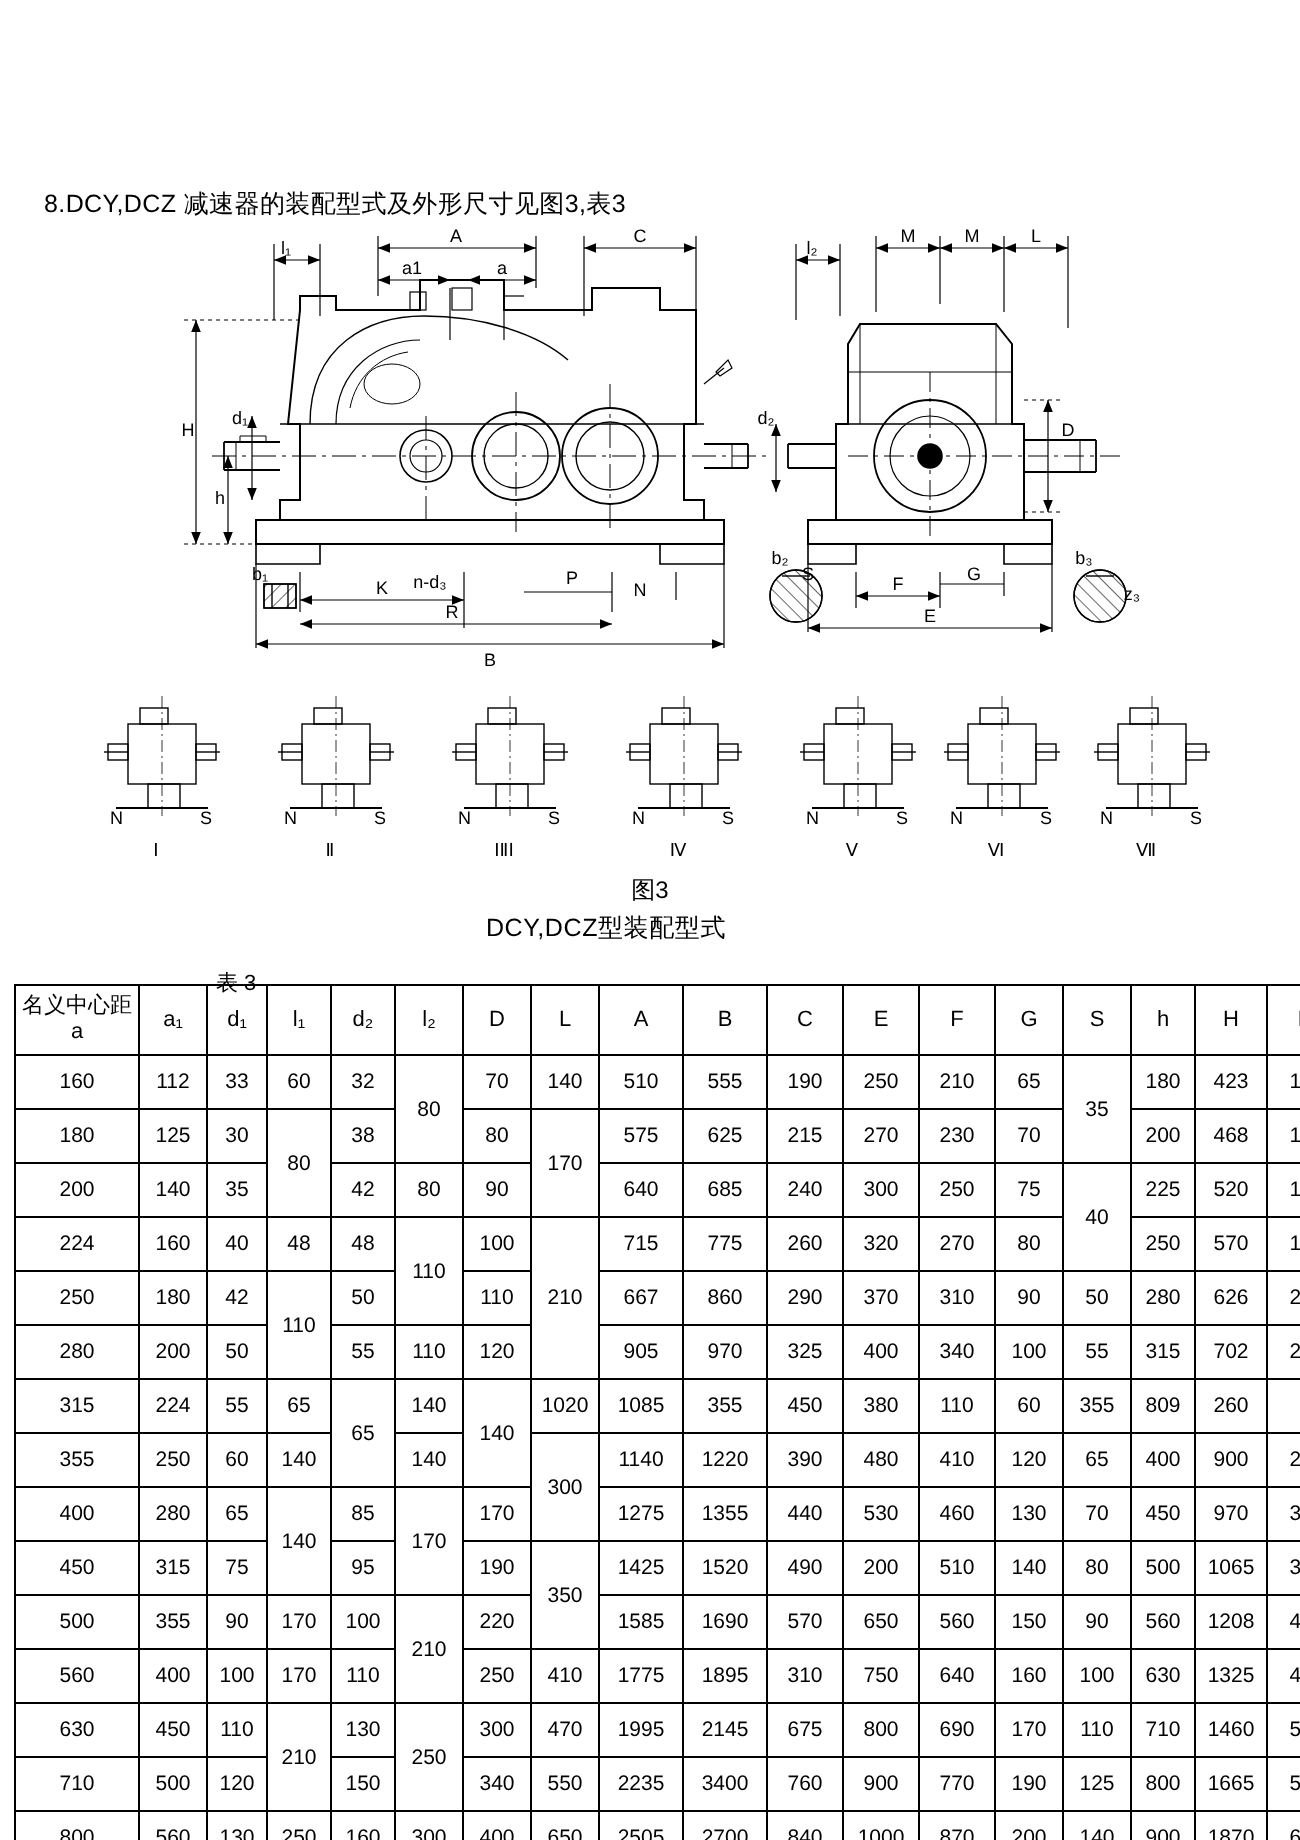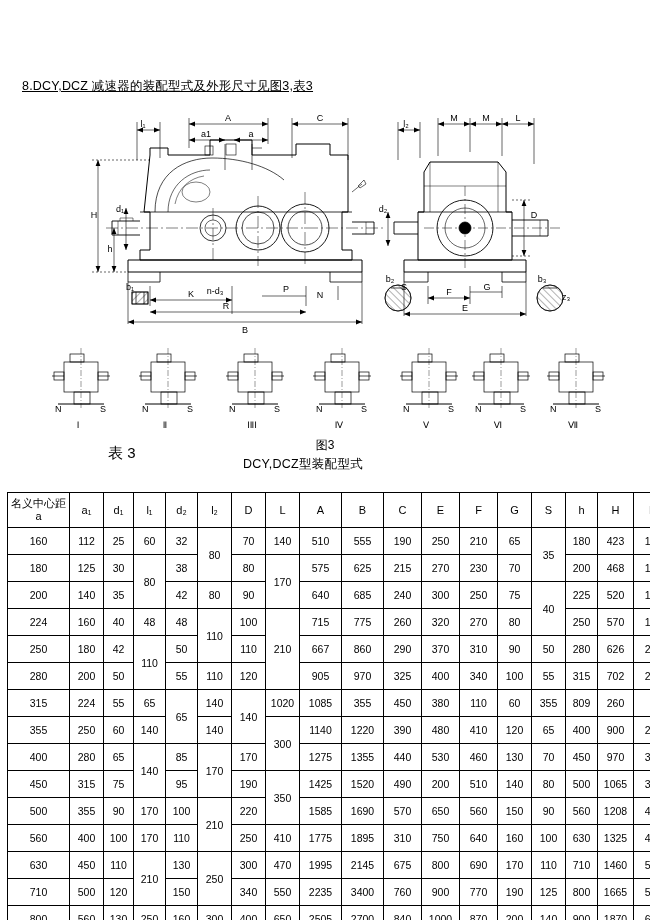--- a/index.html
+++ b/index.html
@@ -16,25 +16,24 @@
     overflow: hidden;
   }
   .page {
     position: relative;
     width: 650px;
     height: 920px;
   }
   .heading {
     position: absolute;
     left: 22px;
-    top: 78px;
+    top: 94px;
     font-size: 12.5px;
     letter-spacing: 0.2px;
     white-space: nowrap;
-    text-decoration: underline;
   }
   
   .drawing {
     position: absolute;
     left: 0;
     top: 100px;
     width: 650px;
     height: 330px;
   }
   .svgwrap { position: absolute; left:0; top:0; }
@@ -51,22 +50,22 @@
     left: 0;
     top: 456px;
     width: 606px;
     text-align: center;
     font-size: 12.5px;
     letter-spacing: 0.3px;
   }
   .cap-tab {
     position: absolute;
     left: 108px;
-    top: 444px;
-    font-size: 15px;
+    top: 484px;
+    font-size: 11px;
   }
   
   .tablewrap {
     position: absolute;
     left: 7px;
     top: 492px;
     width: 636px;
   }
   table.dims {
     border-collapse: collapse;
@@ -550,21 +549,21 @@
           <td>h</td>
           <td>H</td>
           <td>M</td>
         </tr>
       </thead>
       <tbody>
 
         <tr>
           <td>160</td>
           <td>112</td>
-          <td>25</td>
+          <td>33</td>
           <td>60</td>
           <td>32</td>
           <td rowspan="2">80</td>
           <td>70</td>
           <td>140</td>
           <td>510</td>
           <td>555</td>
           <td>190</td>
           <td>250</td>
           <td>210</td>

